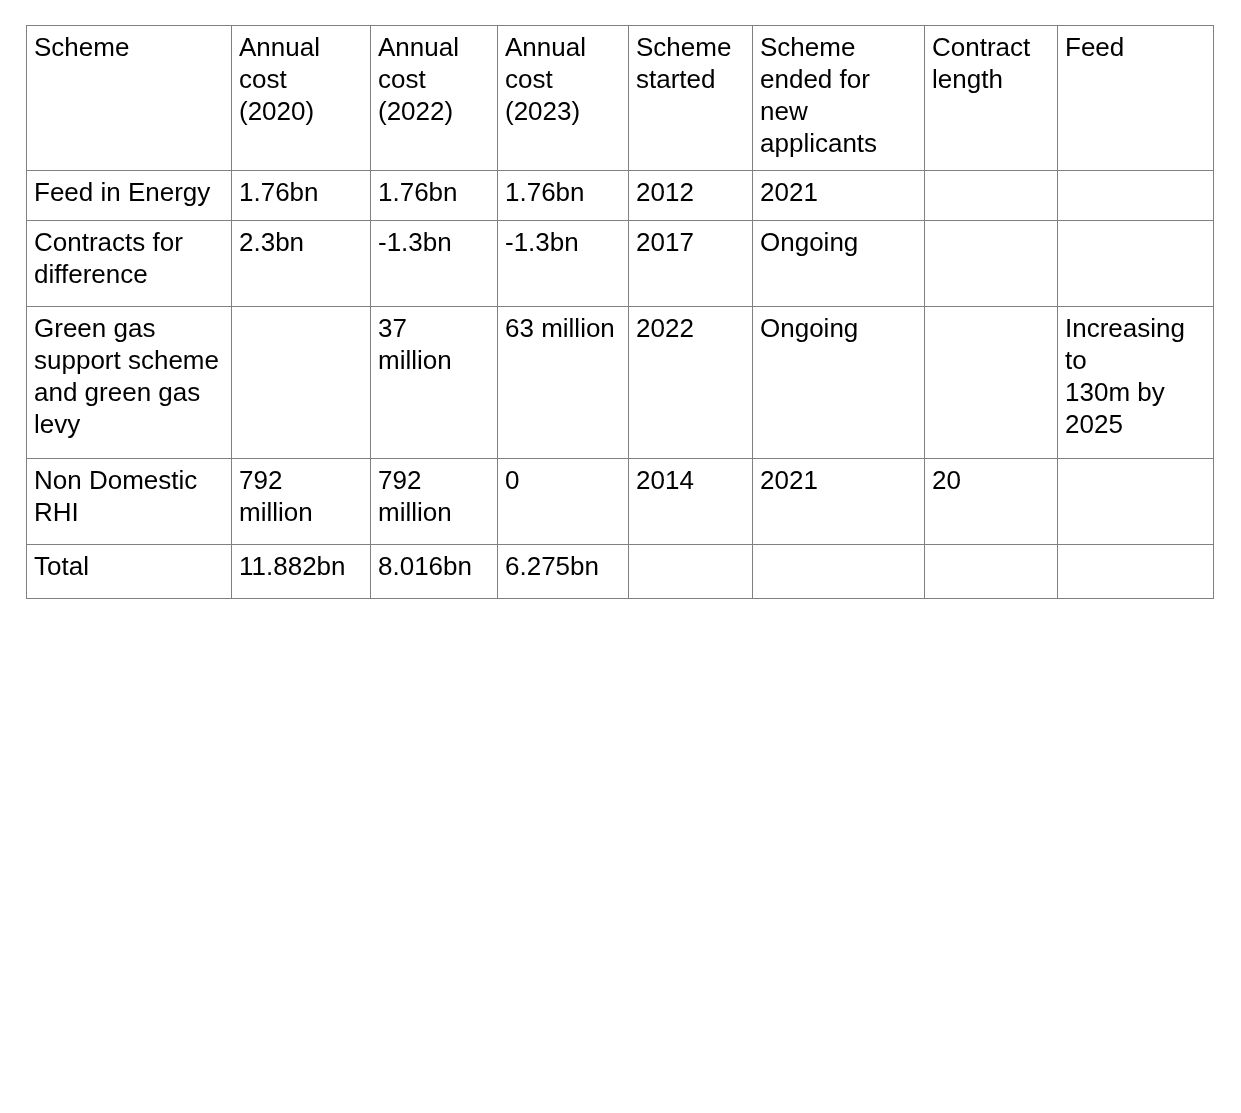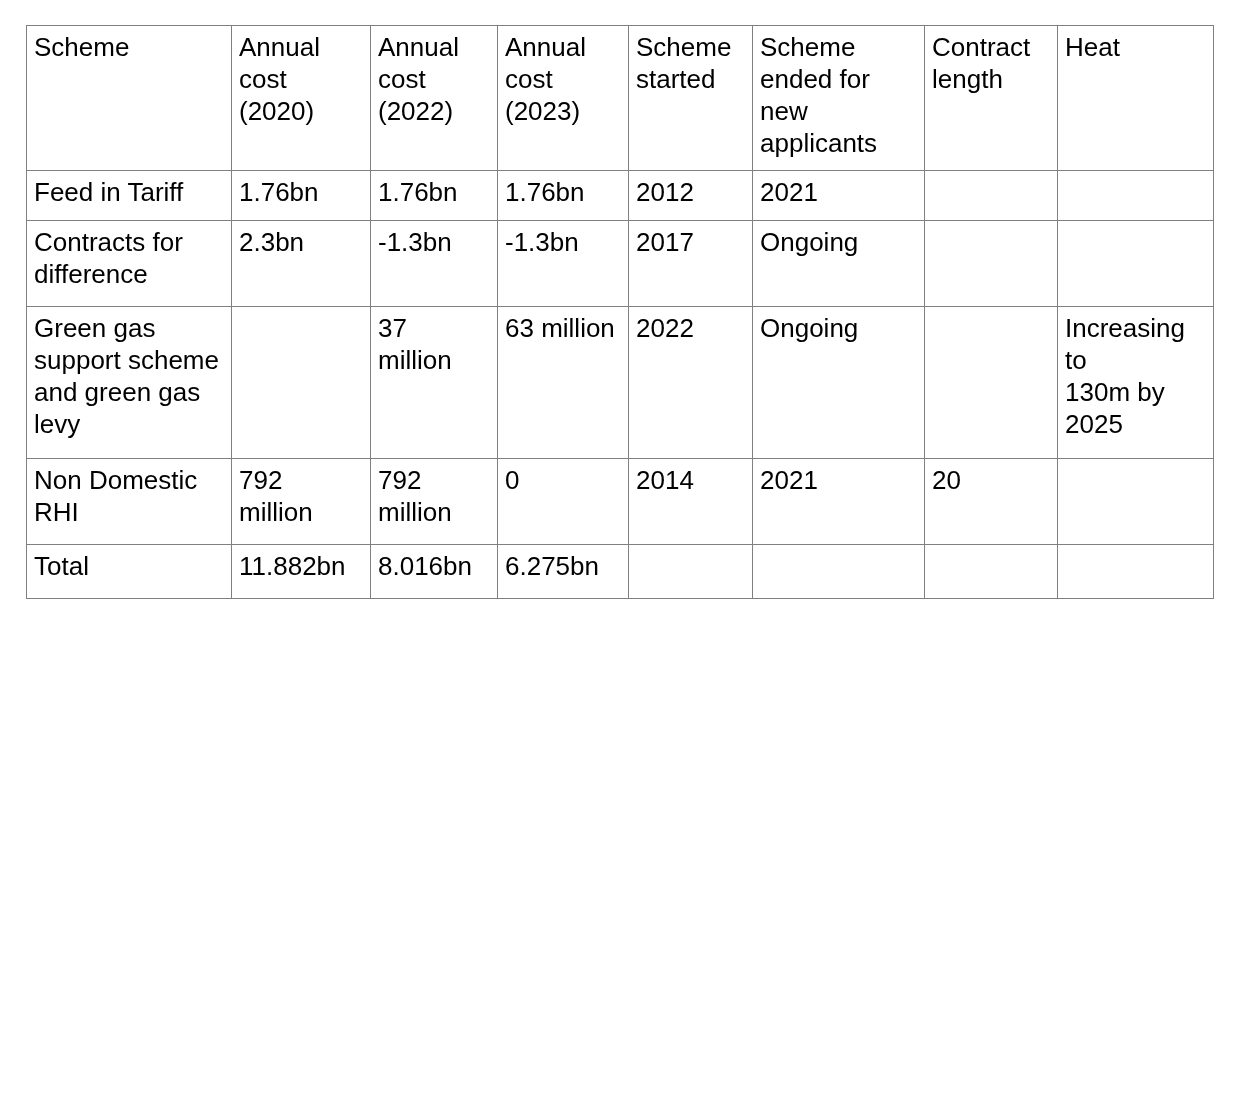--- a/index.html
+++ b/index.html
@@ -81,26 +81,26 @@
 cost
 (2023)</th>
         <th>Scheme
 started</th>
         <th>Scheme
 ended for
 new
 applicants</th>
         <th>Contract
 length</th>
-        <th>Heat</th>
+        <th>Feed</th>
       </tr>
     </thead>
     <tbody>
       <tr class="r1">
-        <td>Feed in Tariff</td>
+        <td>Feed in Energy</td>
         <td>1.76bn</td>
         <td>1.76bn</td>
         <td>1.76bn</td>
         <td>2012</td>
         <td>2021</td>
         <td></td>
         <td></td>
       </tr>
       <tr class="r2">
         <td>Contracts for

